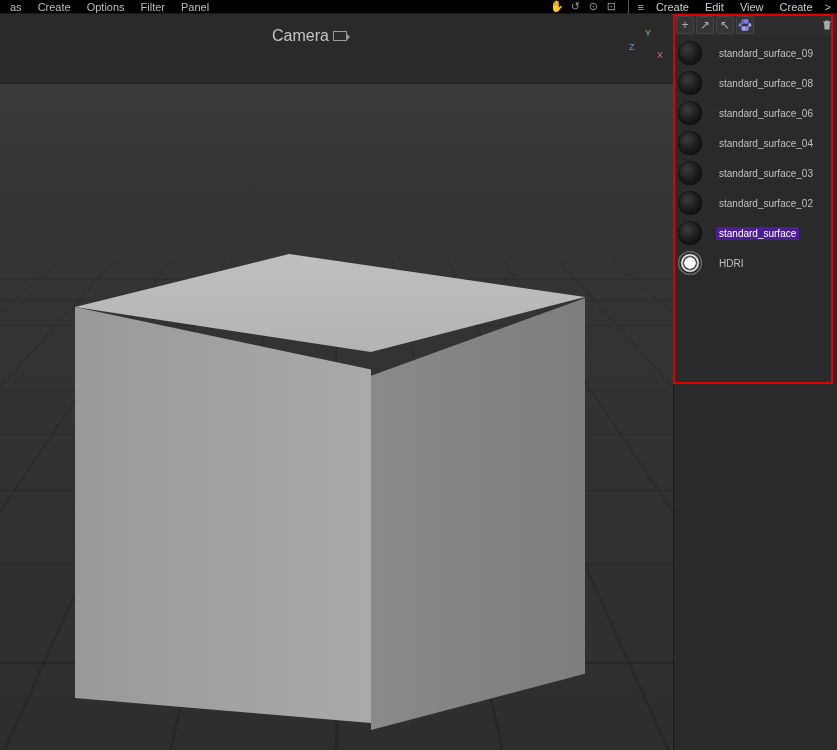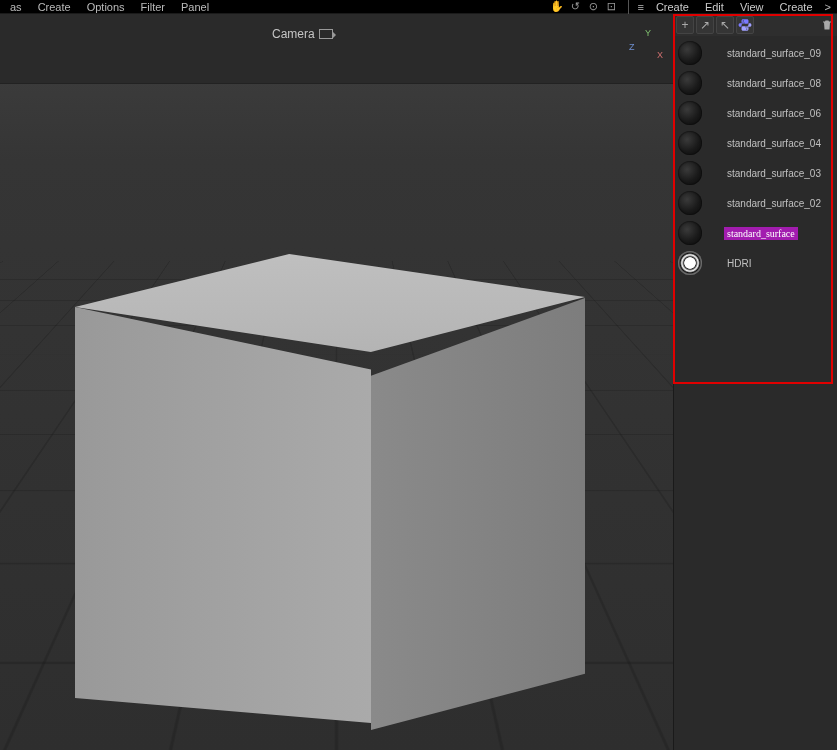--- a/index.html
+++ b/index.html
@@ -51,21 +51,21 @@
   .horizon {
     position: absolute;
     left: 0; right: 0; top: 0; height: 70px;
     background: #2a2a2a;
     border-bottom: 1px solid #222;
   }
 
   .camera-label {
     position: absolute;
     top: 13px; left: 272px;
-    font-size: 12px;
+    font-size: 16px;
     color: #c5c5c5;
     display: flex; gap: 4px; align-items: center;
   }
   .camera-proxy {
     width: 14px; height: 10px; border: 1px solid #999;
     position: relative;
   }
   .camera-proxy::after {
     content: ""; position: absolute;
     left: 100%; top: 1px; border: 4px solid transparent;
@@ -141,44 +141,43 @@
     color: #aaa;
     display: flex; align-items: center; justify-content: center;
   }
 
   .matlist {
     padding: 2px 0;
   }
   .mat-item {
     display: flex;
     align-items: center;
-    gap: 22px;
+    gap: 14px;
     padding: 2px 4px;
     height: 30px;
     cursor: pointer;
   }
   .mat-item .swatch {
     width: 24px; height: 24px; border-radius: 50%;
     background: radial-gradient(circle at 38% 35%, #3a3a3a 0%, #191919 55%, #0b0b0b 100%);
     flex: none;
     box-shadow: inset 0 0 2px #000;
   }
   .mat-item .swatch.hdri {
     background: radial-gradient(circle at 50% 50%, #fff 0%, #fff 32%, #222 36%, #fff 48%, #111 58%, #fff 75%);
   }
   .mat-item .lbl {
     font-size: 10px;
     color: #c0c0c0;
     padding: 1px 3px;
     white-space: nowrap;
   }
   .mat-item.selected .lbl {
-    background: #a21caf;
+    background: #4c1d95;
     color: #fff;
-    font-family: Liberation Serif, serif;
   }
 
   .red-box {
     position: absolute;
     top: 14px;
     left: 673px;
     width: 160px;
     height: 370px;
     border: 2px solid #e00000;
     pointer-events: none;

